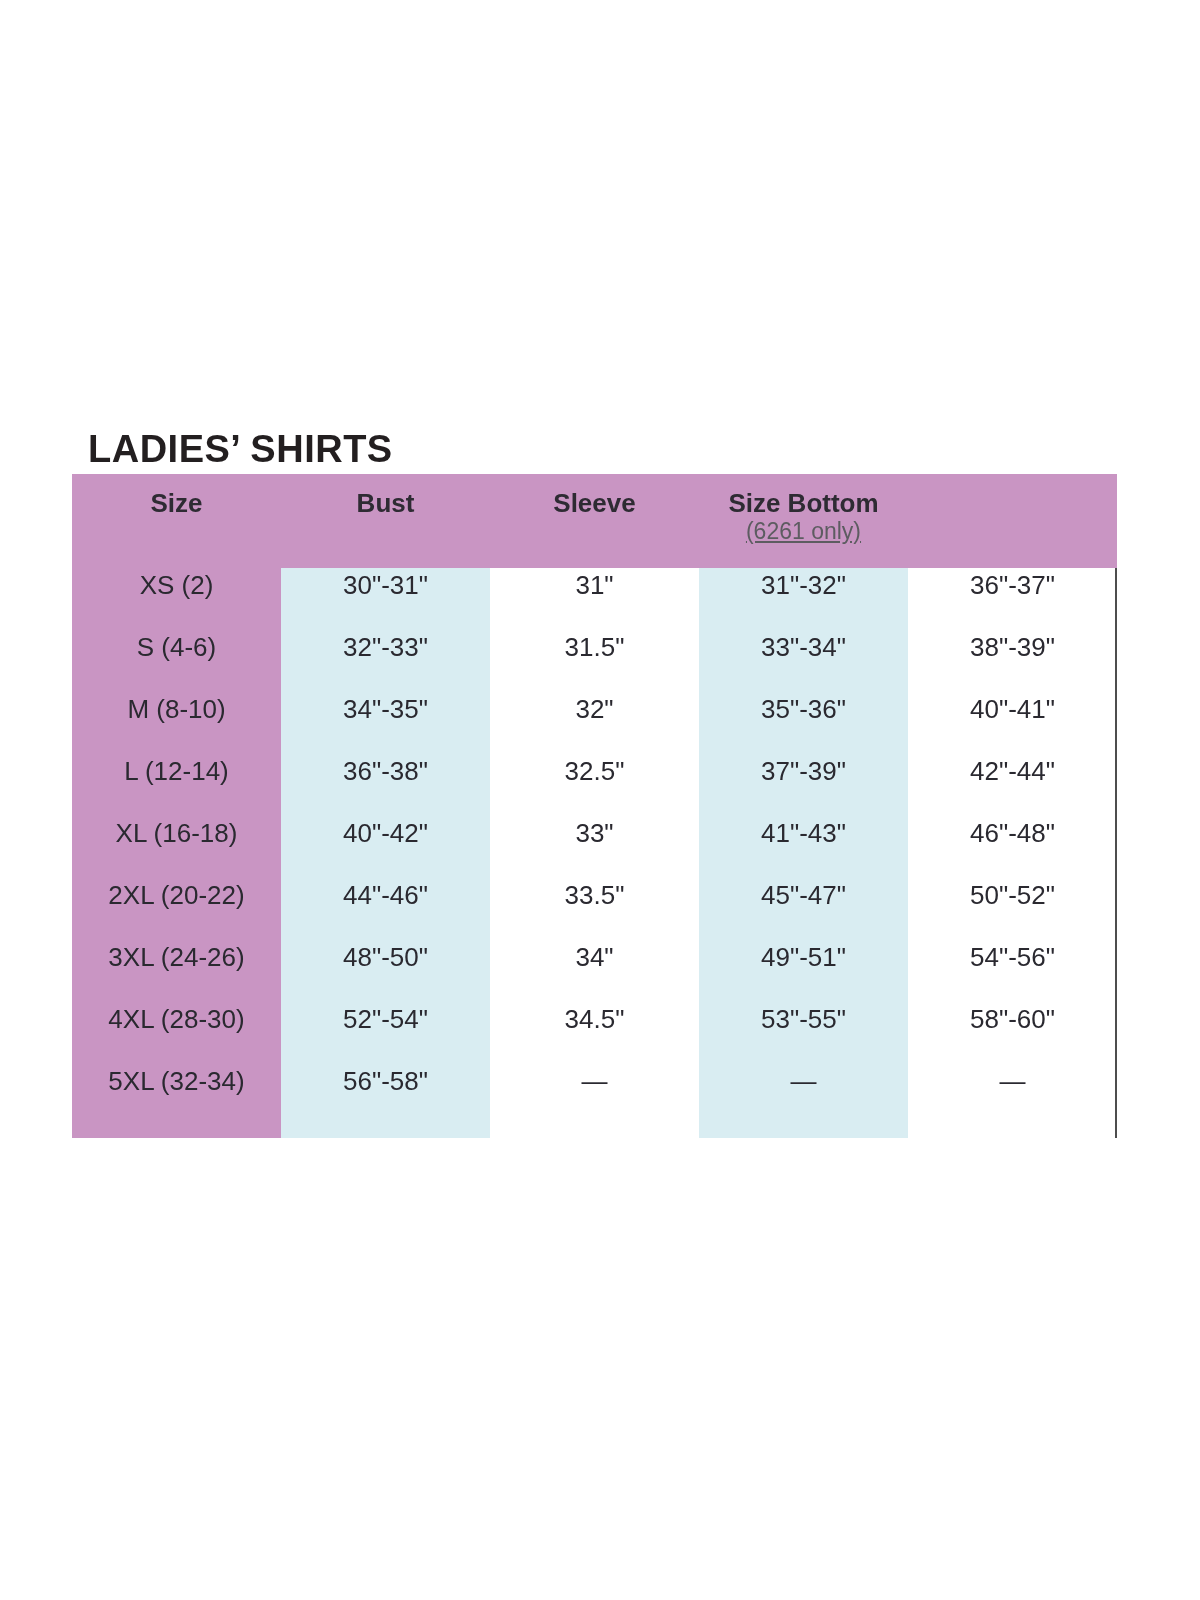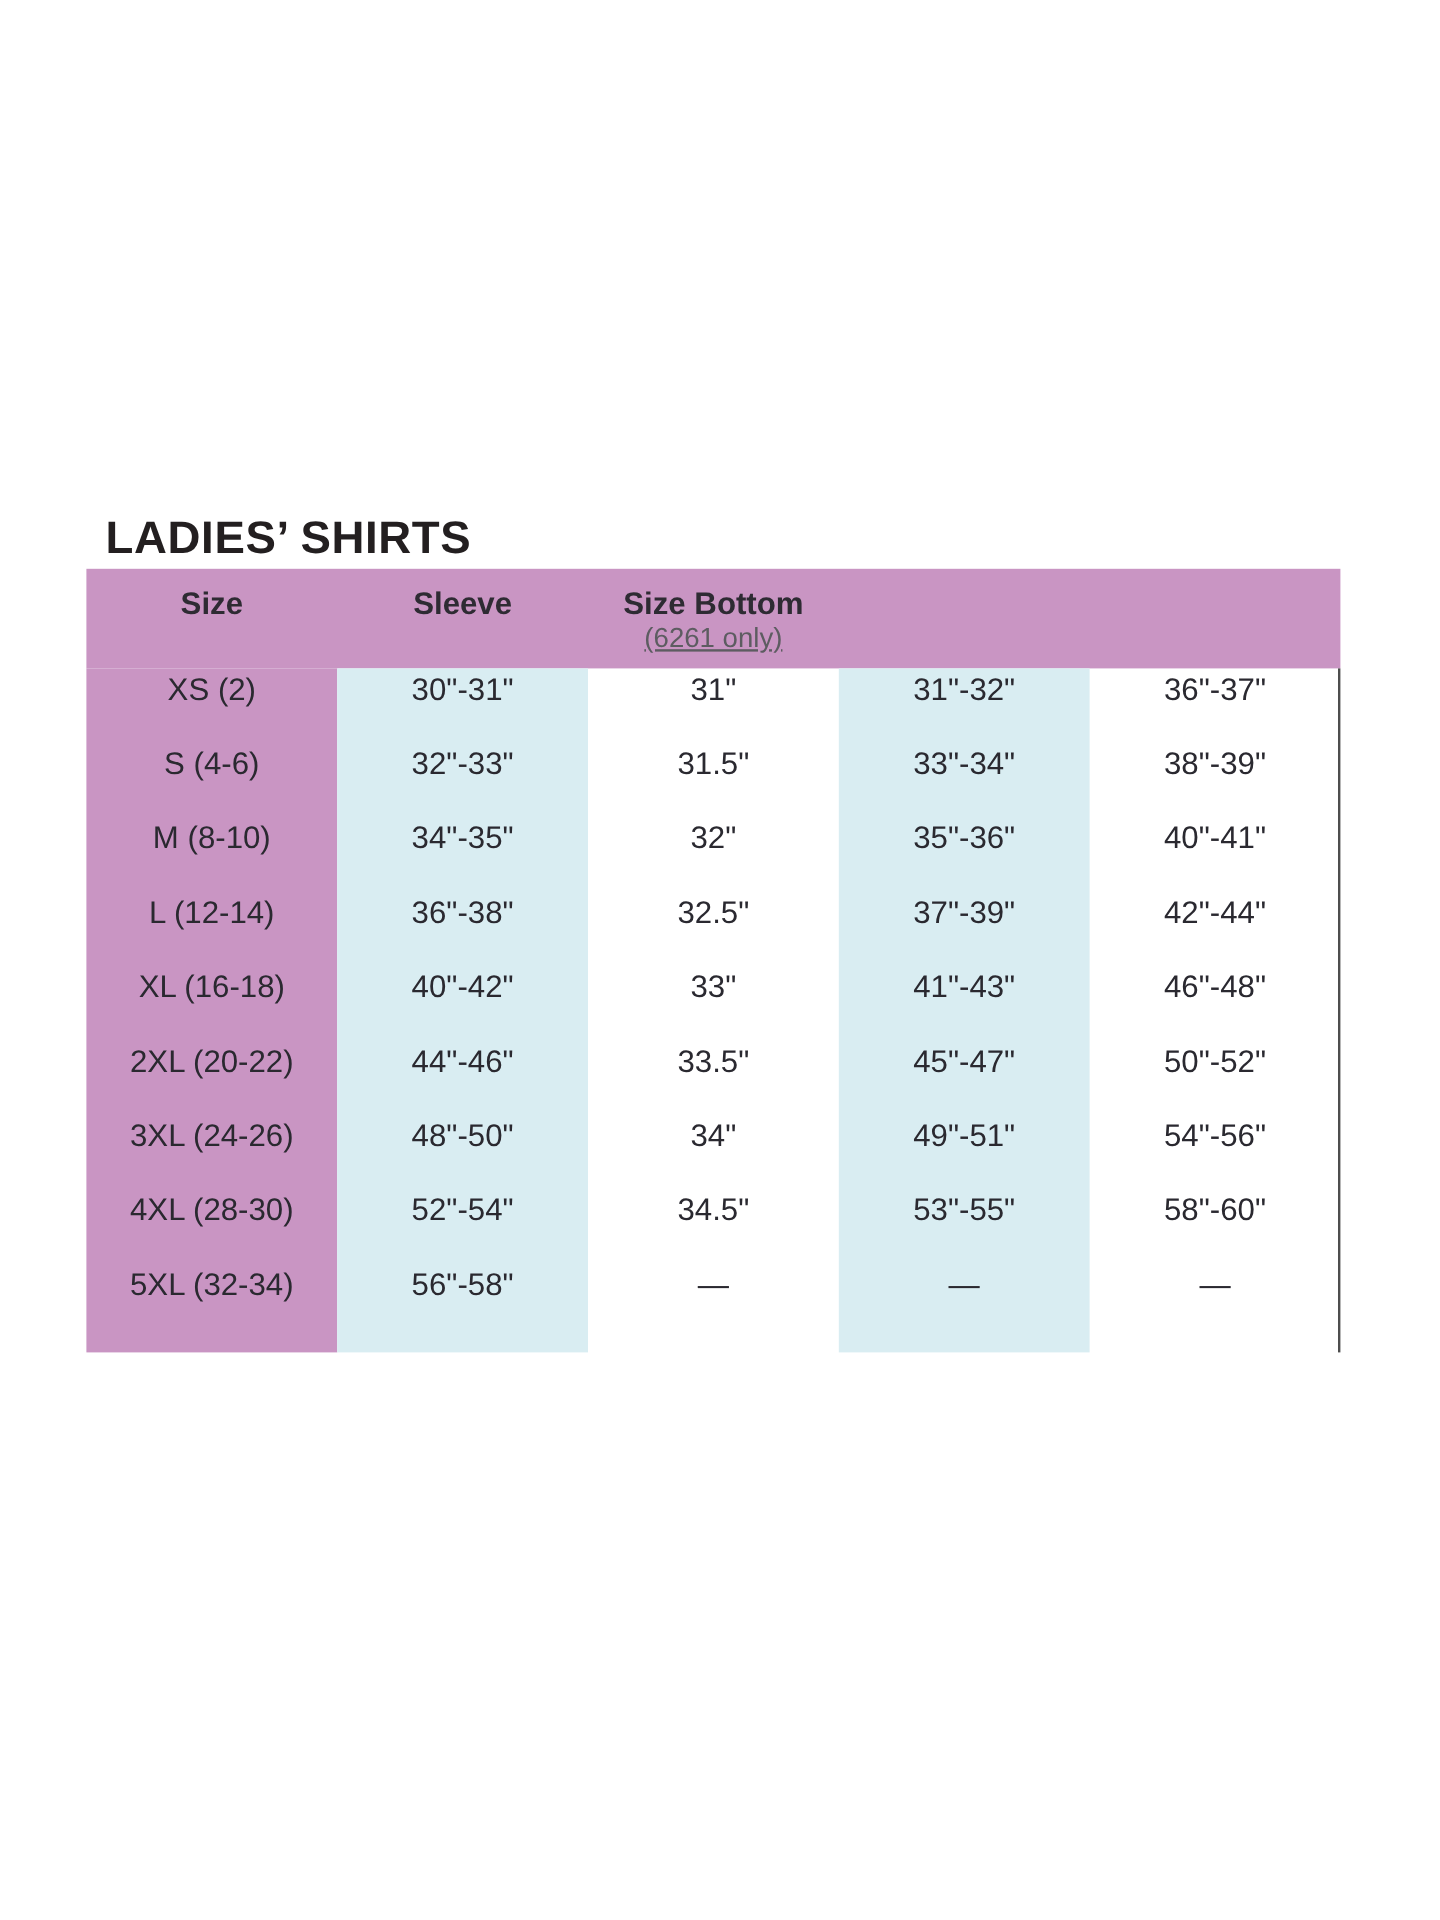--- a/index.html
+++ b/index.html
@@ -32,21 +32,21 @@
   }
   .chart {
     position: absolute;
     left: 72px;
     top: 474px;
     width: 1045px;
   }
   .thead {
     display: grid;
     grid-template-columns: repeat(5, 209px);
-    height: 83px;
+    height: 94px;
     background: var(--header-pink, #c995c3);
   }
   .th {
     display: flex;
     flex-direction: column;
     align-items: center;
     padding-top: 14px;
     box-sizing: border-box;
   }
   .th-label {
@@ -105,20 +105,24 @@
   <h1 class="title">LADIES’ SHIRTS</h1>
 
   <div class="chart">
 
     <div class="thead">
       <div class="th">
         <div class="th-label">Size</div>
         <div class="th-sub"></div>
       </div>
       <div class="th">
+        <div class="th-label">Bust</div>
+        <div class="th-sub"></div>
+      </div>
+      <div class="th">
         <div class="th-label">Sleeve</div>
         <div class="th-sub"></div>
       </div>
       <div class="th">
         <div class="th-label">Size Bottom</div>
         <div class="th-sub">(6261 only)</div>
       </div>
     </div>
 
     <div class="tbody">

